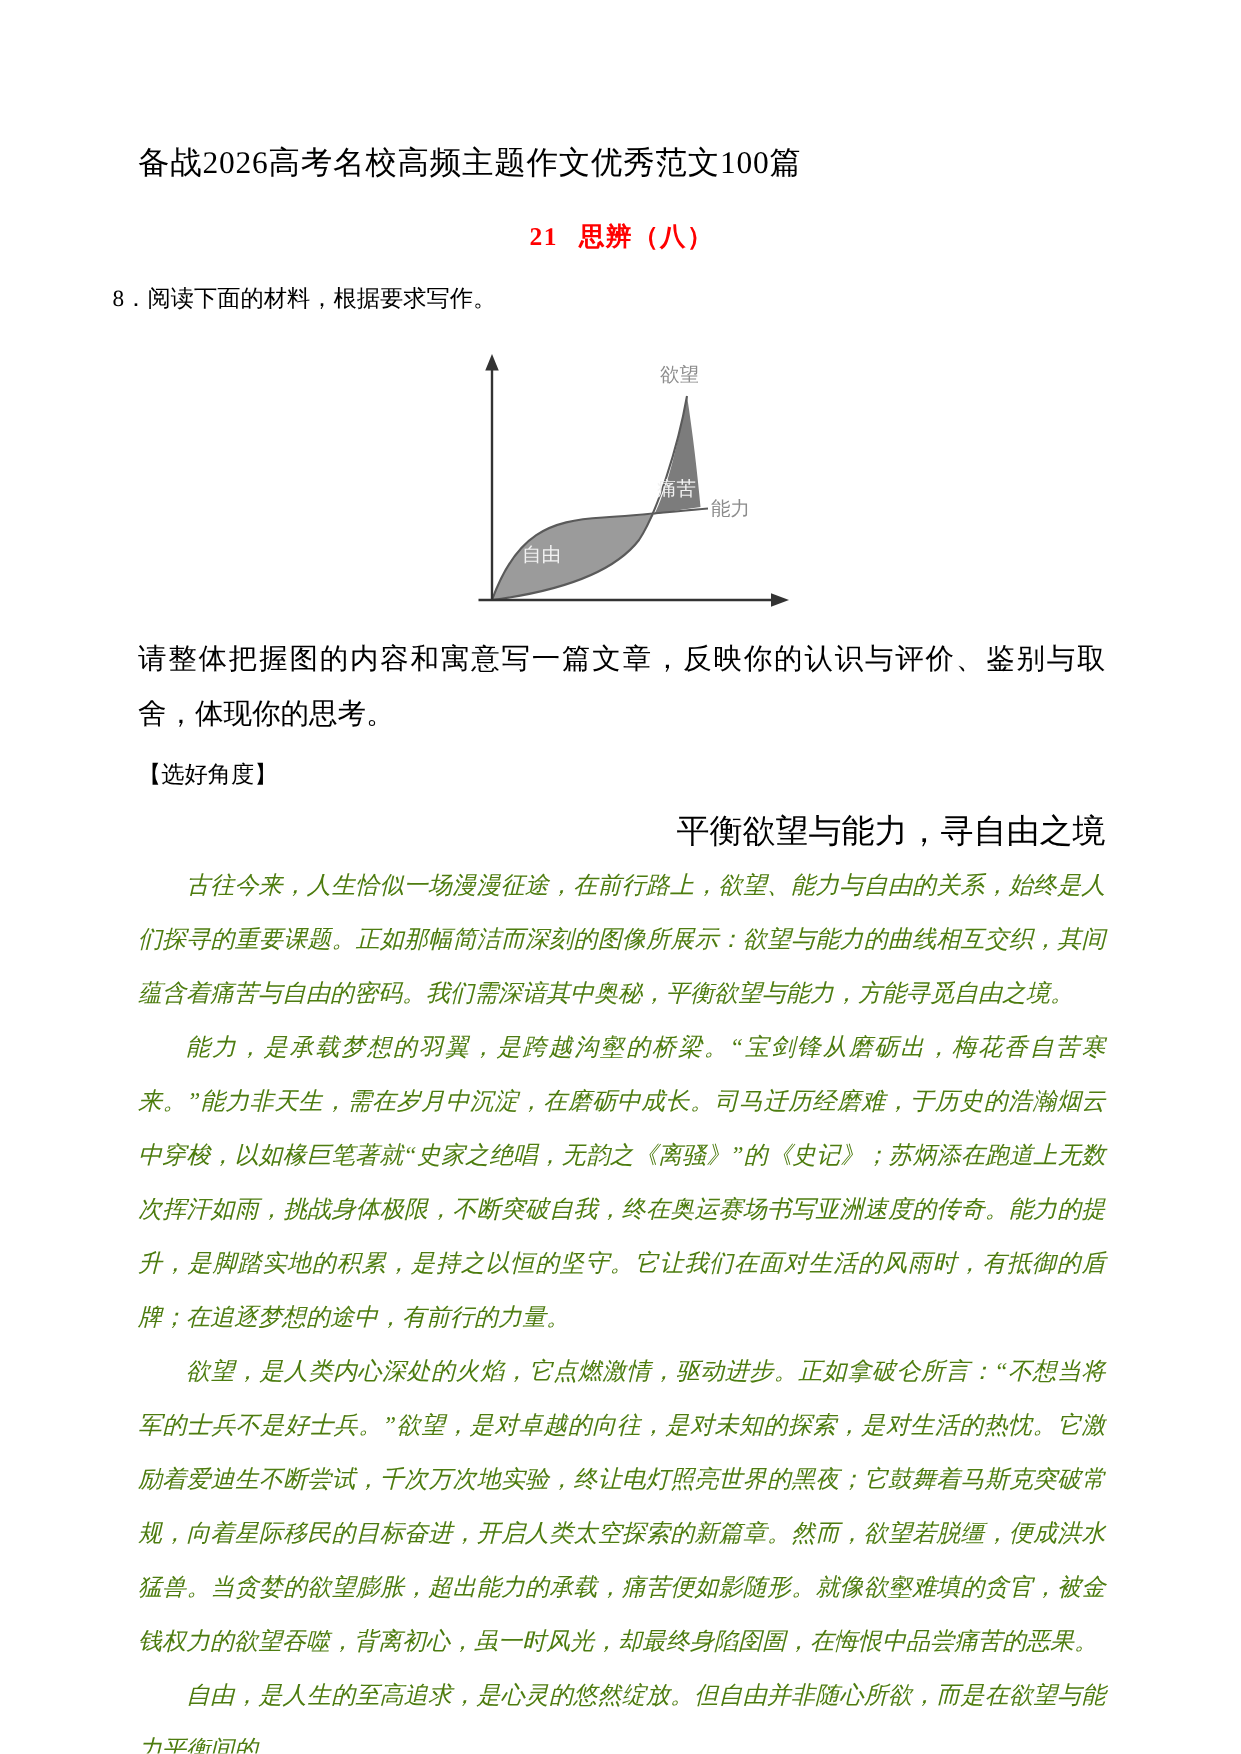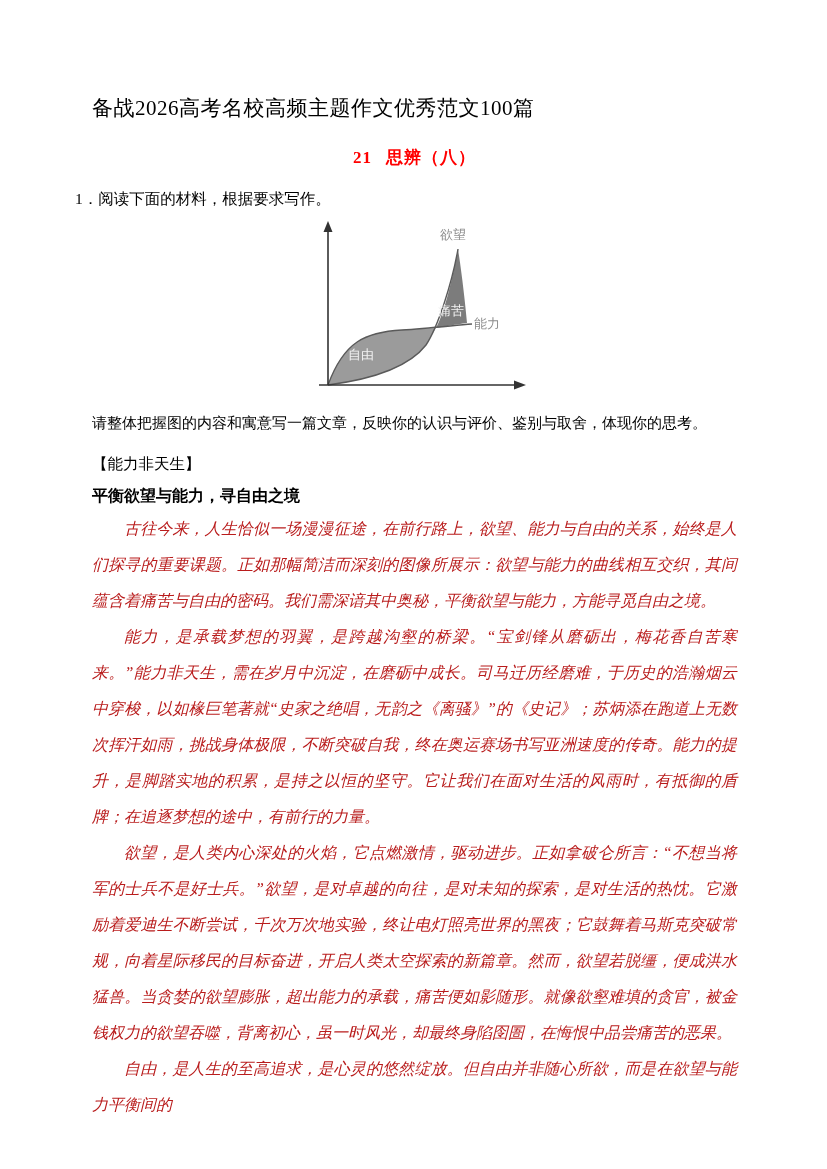--- a/index.html
+++ b/index.html
@@ -14,53 +14,53 @@
   }
   .section-heading{
     margin-top:24px;text-align:center;color:#ff0000;font-weight:bold;
     font-size:17px;letter-spacing:1px;
   }
   .section-heading .num{margin-right:14px;}
   .intro-line{
     margin:20px 0 0 -17px;font-size:15.5px;
   }
   .figure-wrap{
-    margin:9px auto 2px auto;width:230px;text-align:center;
+    margin:24px auto 2px auto;width:230px;text-align:center;
     transform:translateX(14px);
   }
   .fig-label{fill:#8c8c8c;font-size:13px;font-family:"Liberation Serif","DejaVu Serif",serif;}
   .fig-label-light{fill:#f2f2f2;font-size:13px;font-family:"Liberation Serif","DejaVu Serif",serif;}
   .prompt-para{
-    margin:4px 0 0 0;font-size:15px;line-height:37px;text-align:justify;
+    margin:4px 0 0 0;font-size:19px;line-height:37px;text-align:justify;
   }
   .example-label{
     margin:6px 0 0 0;font-size:15.5px;line-height:32px;
   }
   .essay-title{
-    margin:6px 0 4px 0;text-align:left;font-weight:bold;font-size:16px;
+    margin:6px 0 4px 0;text-align:right;font-weight:normal;font-size:22px;
   }
   .essay-body{margin:0;}
   .essay-para{
     margin:0;font-size:16px;line-height:36px;text-align:justify;
-    text-indent:2em;font-style:italic;color:#b91c1c;
+    text-indent:2em;font-style:italic;color:#4d7c0f;
     font-family:"Liberation Serif","DejaVu Serif",serif;
   }
 </style>
 </head>
 <body>
 
 <div class="page">
 
   <h1 class="doc-title">备战2026高考名校高频主题作文优秀范文100篇</h1>
 
   <div class="section-heading">
     <span class="num">21</span><span>思辨（八）</span>
   </div>
 
-  <p class="intro-line">1．阅读下面的材料，根据要求写作。</p>
+  <p class="intro-line">8．阅读下面的材料，根据要求写作。</p>
 
   <div class="figure-wrap">
     <svg width="230" height="178" viewBox="0 0 230 178">
 
       <path d="M14,166 C 60,160 95,148 112,126 C 116,120 119,113 122,109
                C 105,110 92,110.5 88,111 C 52,113 30,122 14,166 Z" fill="#9b9b9b"></path>
 
       <path d="M122,109 C 130,95 138,62 144,30
                C 148,56 151,82 153,104
                C 142,105.5 130,107.5 122,109 Z" fill="#7c7c7c"></path>
@@ -76,21 +76,21 @@
 
       <text class="fig-label" x="126" y="20">欲望</text>
       <text class="fig-label-light" x="124" y="96">痛苦</text>
       <text class="fig-label" x="160" y="109">能力</text>
       <text class="fig-label-light" x="34" y="140">自由</text>
     </svg>
   </div>
 
   <p class="prompt-para">请整体把握图的内容和寓意写一篇文章，反映你的认识与评价、鉴别与取舍，体现你的思考。</p>
 
-  <p class="example-label">【能力非天生】</p>
+  <p class="example-label">【选好角度】</p>
 
   <h2 class="essay-title">平衡欲望与能力，寻自由之境</h2>
 
   <div class="essay-body">
       <p class="essay-para">古往今来，人生恰似一场漫漫征途，在前行路上，欲望、能力与自由的关系，始终是人们探寻的重要课题。正如那幅简洁而深刻的图像所展示：欲望与能力的曲线相互交织，其间蕴含着痛苦与自由的密码。我们需深谙其中奥秘，平衡欲望与能力，方能寻觅自由之境。</p>
       <p class="essay-para">能力，是承载梦想的羽翼，是跨越沟壑的桥梁。“宝剑锋从磨砺出，梅花香自苦寒来。”能力非天生，需在岁月中沉淀，在磨砺中成长。司马迁历经磨难，于历史的浩瀚烟云中穿梭，以如椽巨笔著就“史家之绝唱，无韵之《离骚》”的《史记》；苏炳添在跑道上无数次挥汗如雨，挑战身体极限，不断突破自我，终在奥运赛场书写亚洲速度的传奇。能力的提升，是脚踏实地的积累，是持之以恒的坚守。它让我们在面对生活的风雨时，有抵御的盾牌；在追逐梦想的途中，有前行的力量。</p>
       <p class="essay-para">欲望，是人类内心深处的火焰，它点燃激情，驱动进步。正如拿破仑所言：“不想当将军的士兵不是好士兵。”欲望，是对卓越的向往，是对未知的探索，是对生活的热忱。它激励着爱迪生不断尝试，千次万次地实验，终让电灯照亮世界的黑夜；它鼓舞着马斯克突破常规，向着星际移民的目标奋进，开启人类太空探索的新篇章。然而，欲望若脱缰，便成洪水猛兽。当贪婪的欲望膨胀，超出能力的承载，痛苦便如影随形。就像欲壑难填的贪官，被金钱权力的欲望吞噬，背离初心，虽一时风光，却最终身陷囹圄，在悔恨中品尝痛苦的恶果。</p>
       <p class="essay-para">自由，是人生的至高追求，是心灵的悠然绽放。但自由并非随心所欲，而是在欲望与能力平衡间的</p>
     </div>
 

